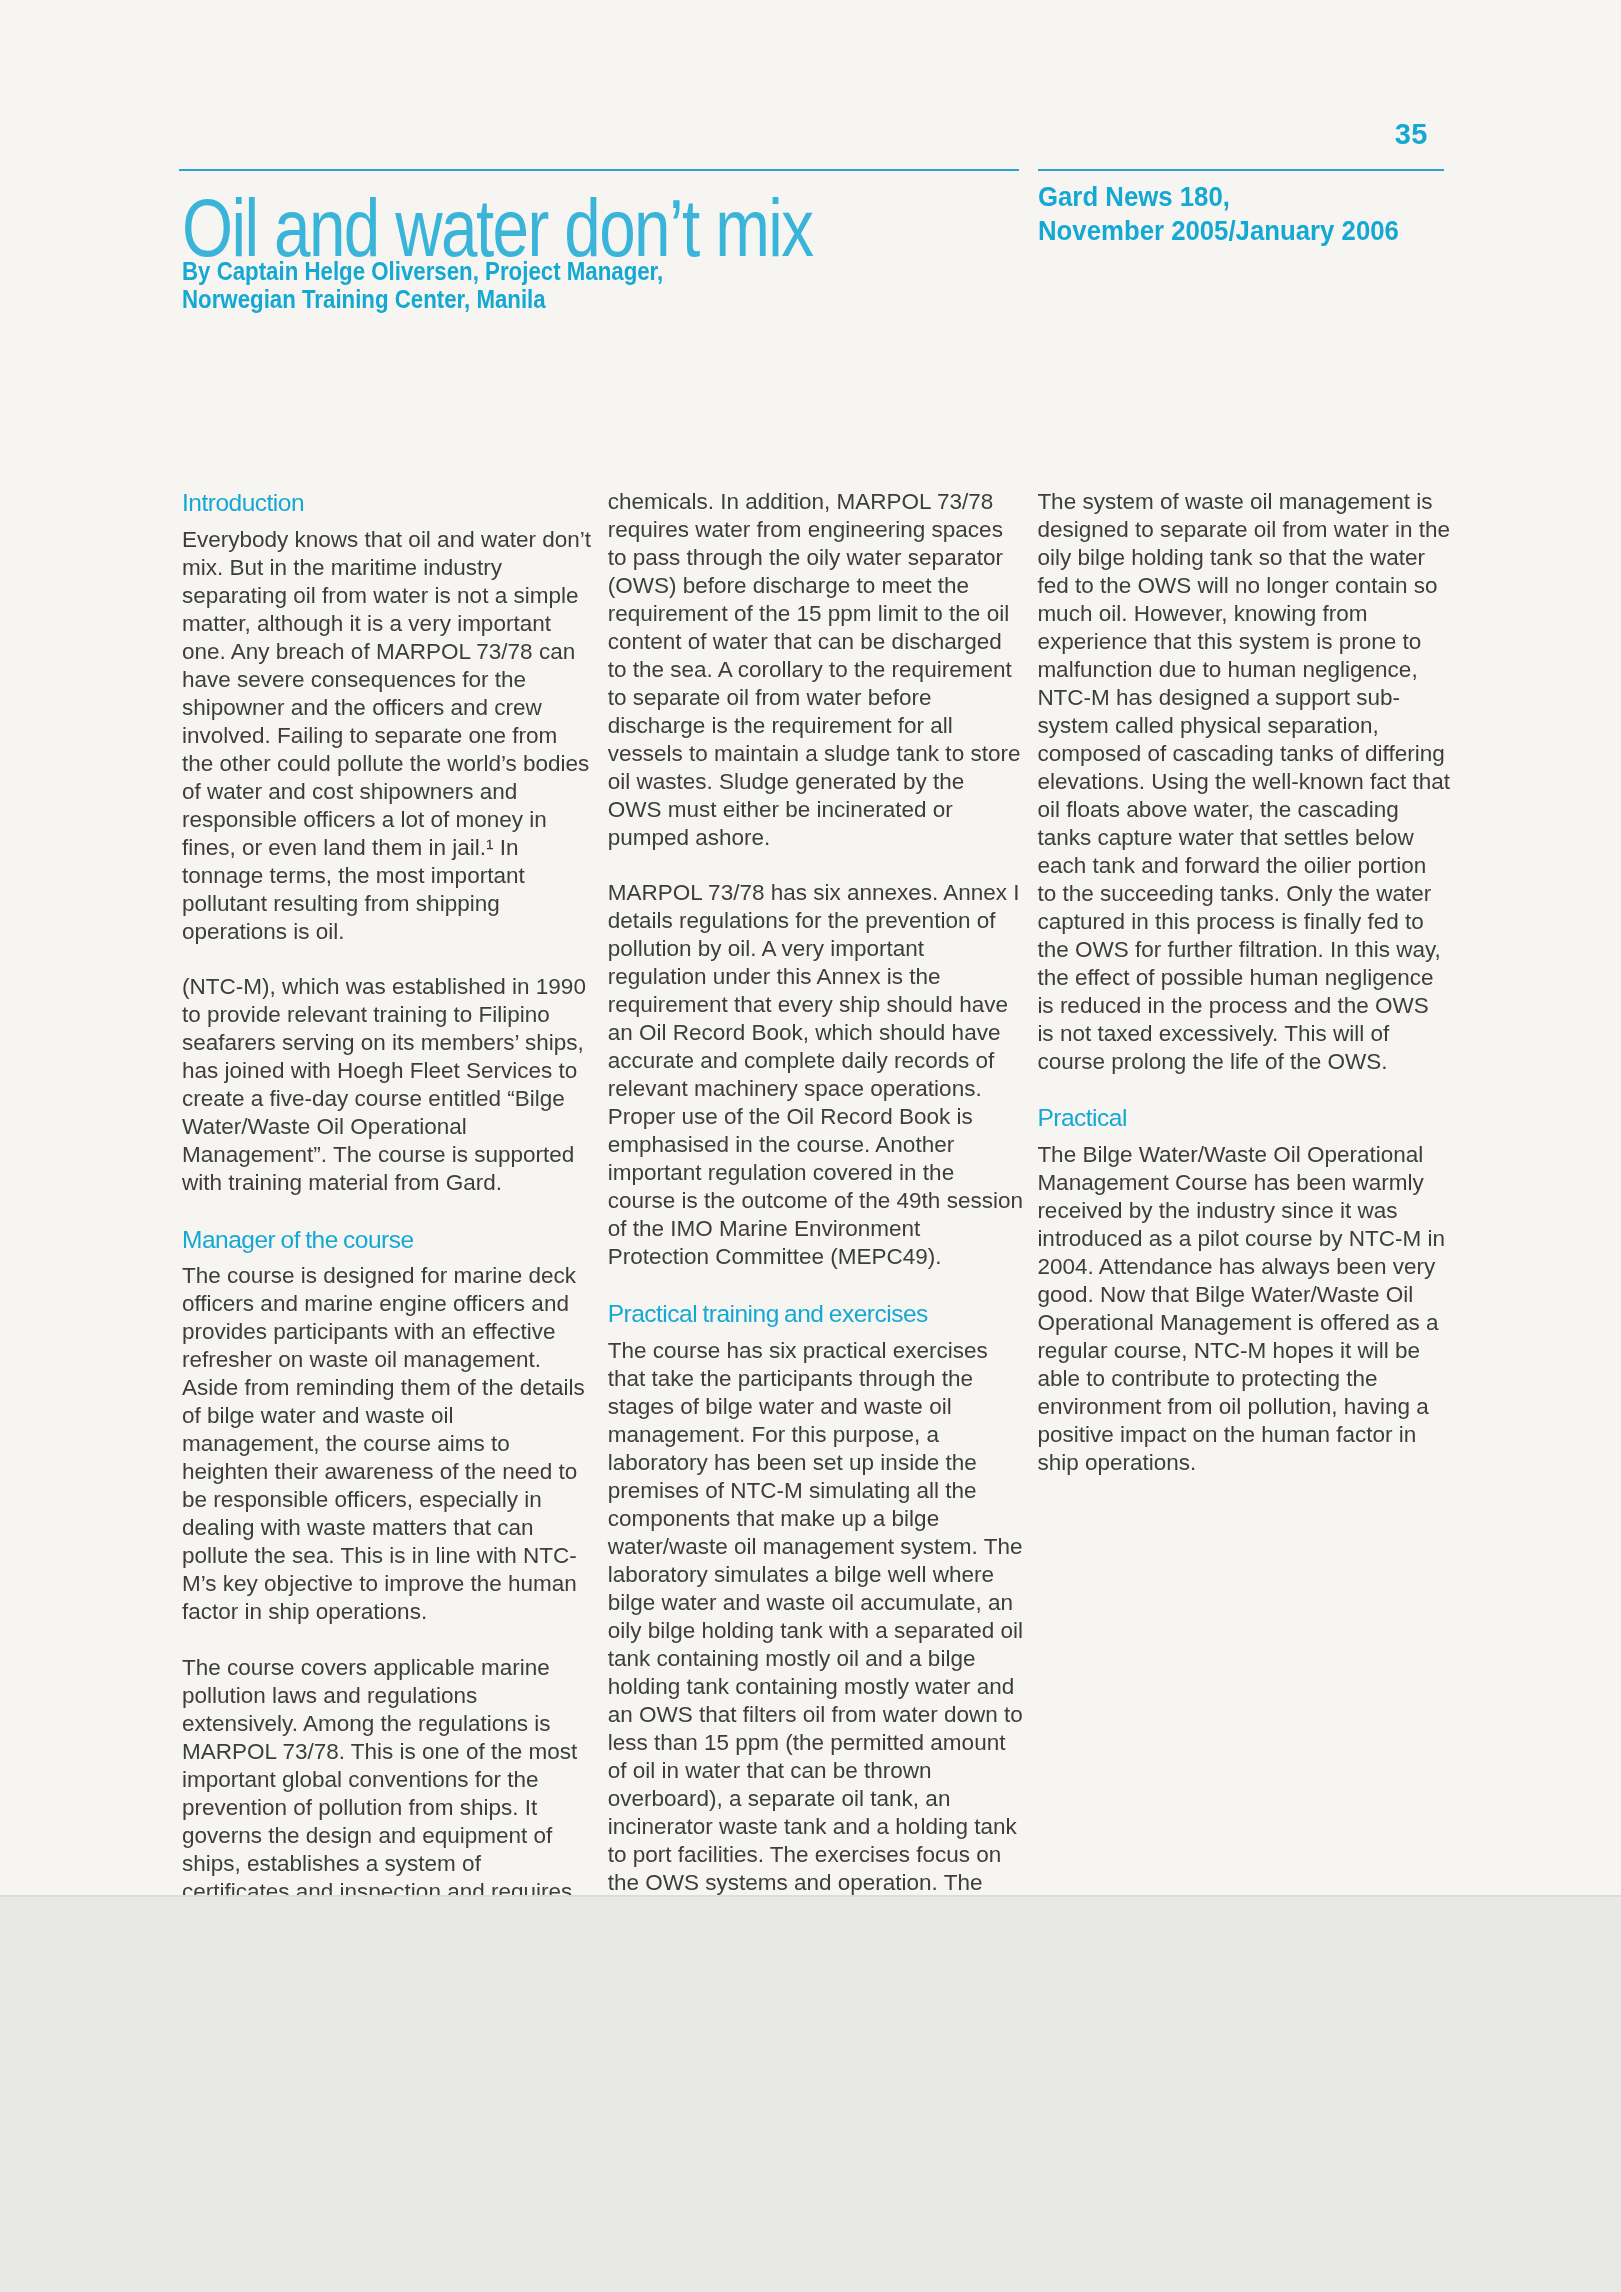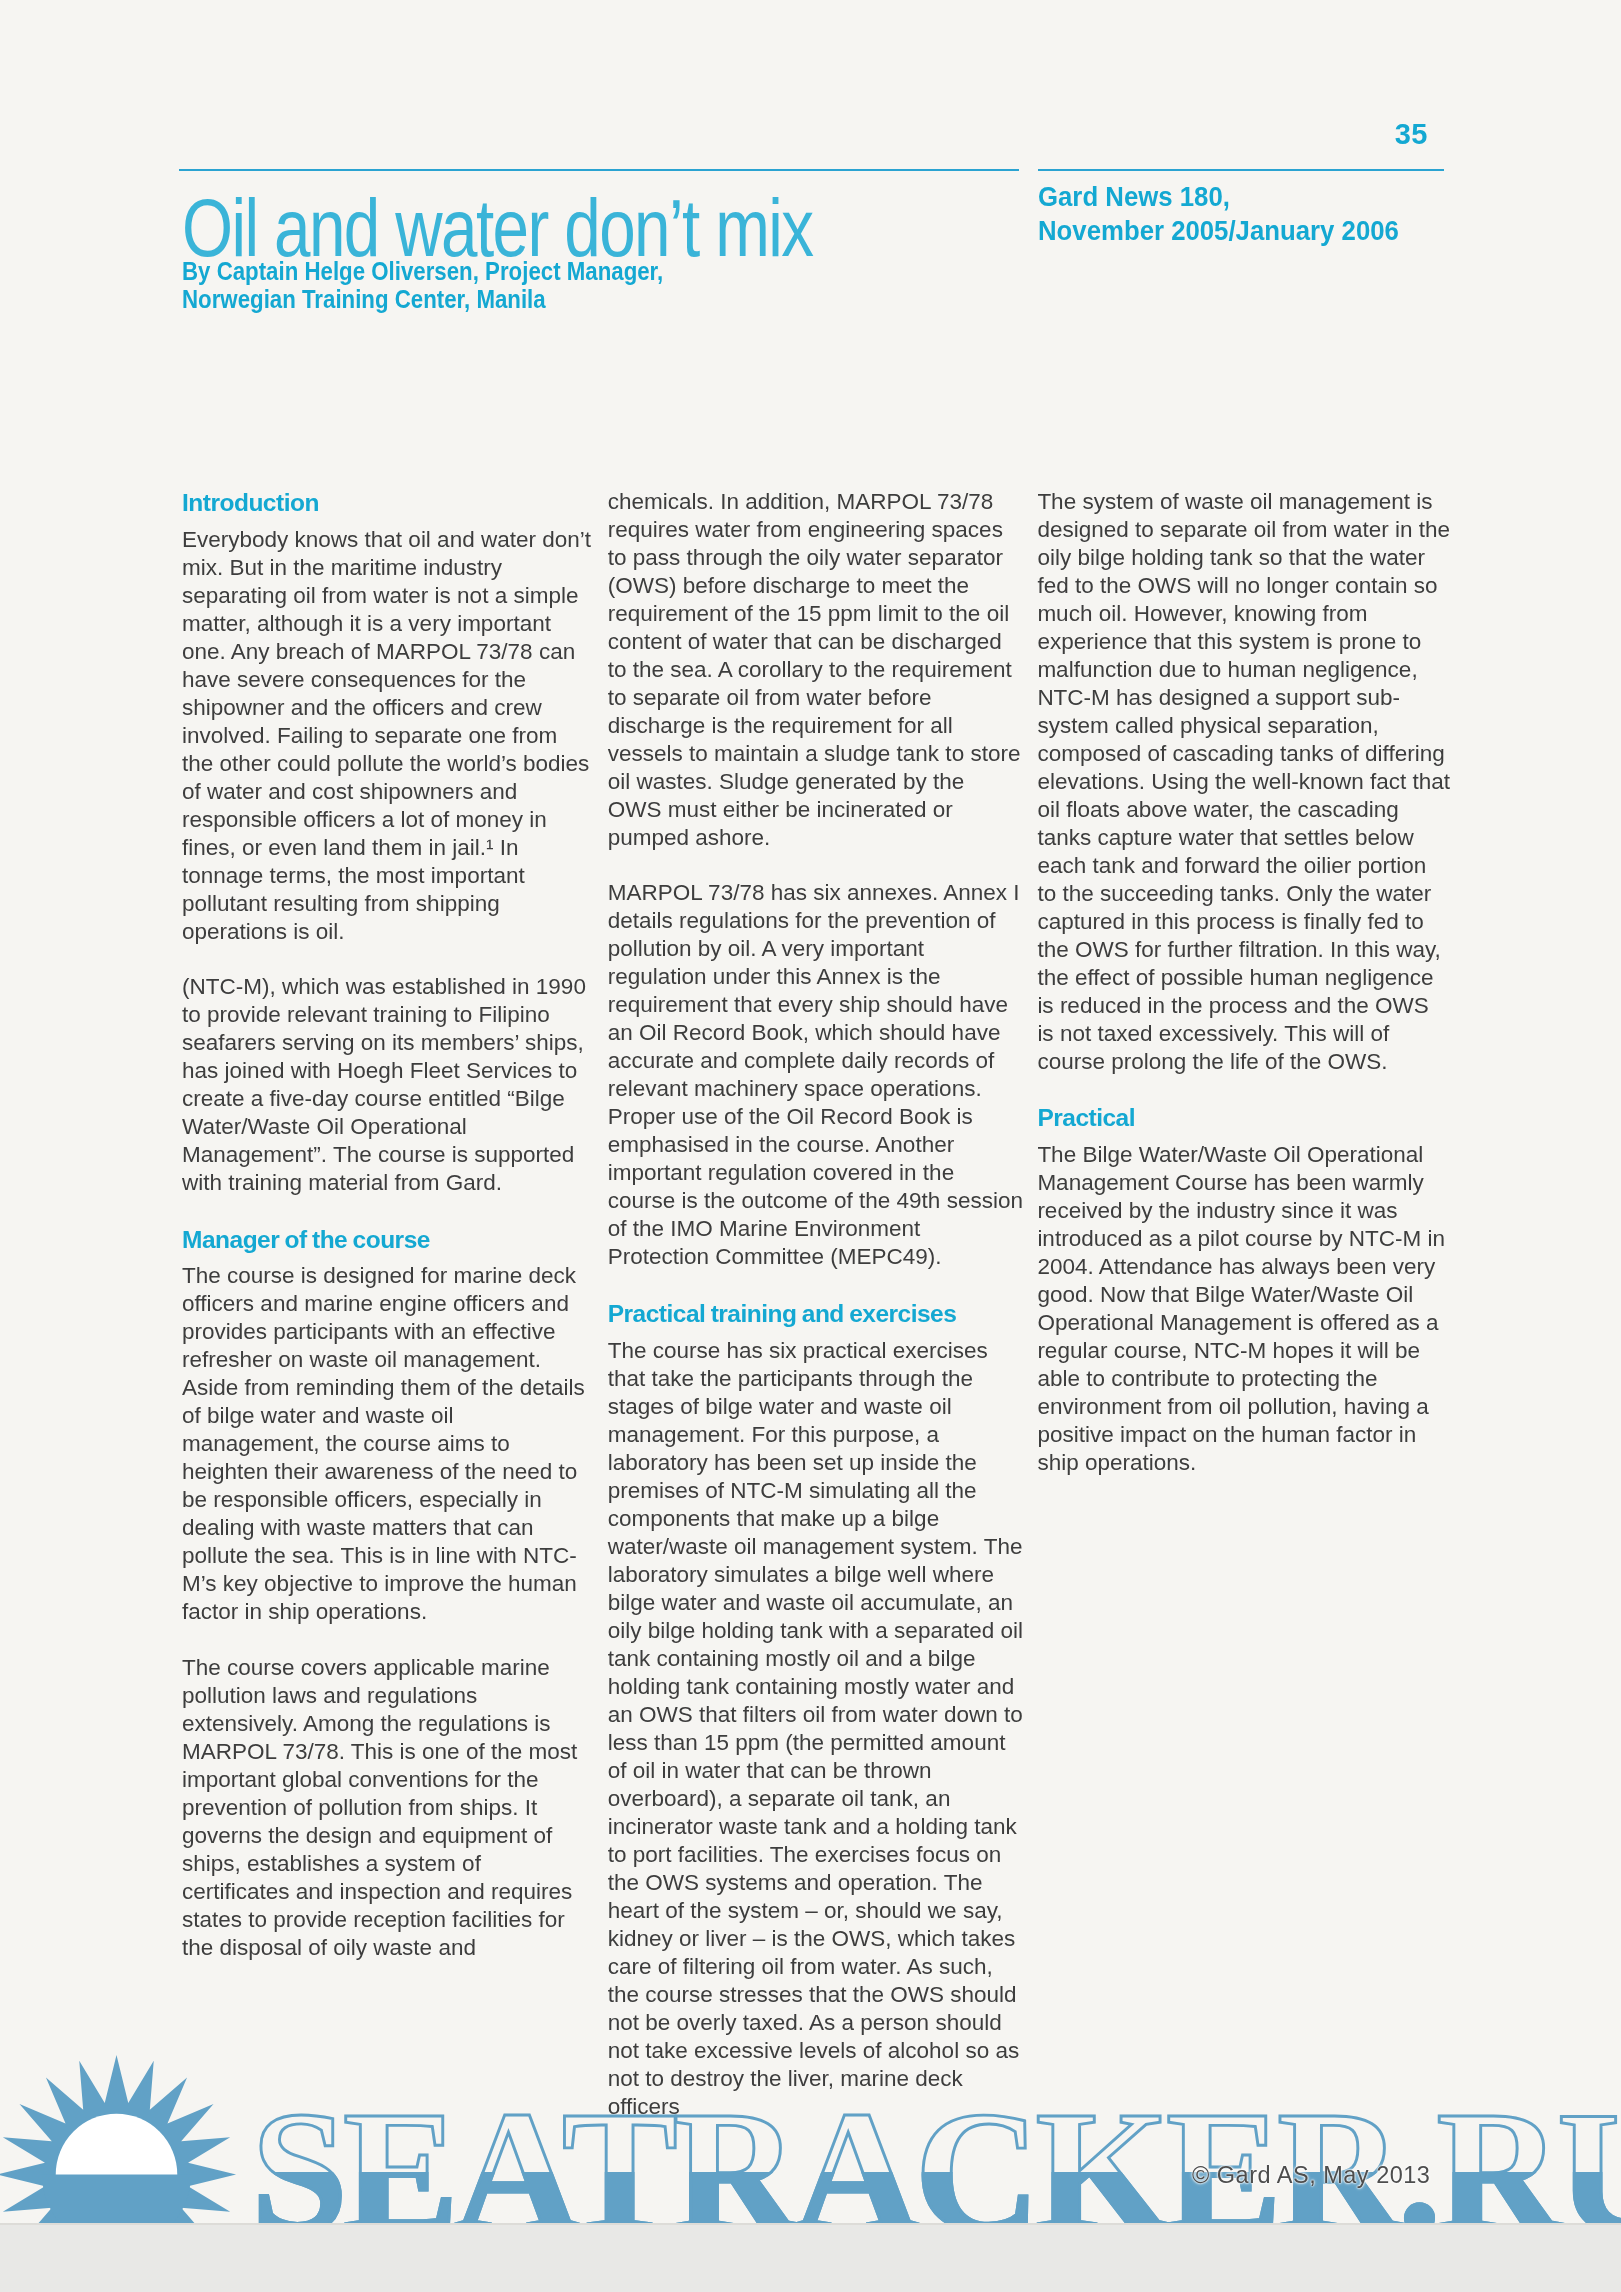--- a/index.html
+++ b/index.html
@@ -1,17 +1,17 @@
 <!DOCTYPE html>
 <html style="--accent: #14a8d2; --title: #3ab4d8; --rule: #2aa3d1; --body_text: #3d3d3d; --watermark_blue: #61a1c6;"><head>
 <meta charset="utf-8">
 <style>
   html,body { margin:0; padding:0; background:#e8e8e6; }
   .page {
-    position:relative; width:1621px; height:2225px; margin:0 auto;
+    position:relative; width:1621px; height:1897px; margin:0 auto;
     background:#f6f5f2; overflow:hidden;
     font-family:"Liberation Sans", sans-serif;
   }
   
   .rule { position:absolute; top:169px; height:2px; background:var(--rule); }
   .rule-left  { left:179px; width:840px; }
   .rule-right { left:1038px; width:406px; }
   .page-number {
     position:absolute; right:193px; top:118px; font-size:29px; font-weight:bold;
     color:var(--accent); letter-spacing:0.5px;
@@ -34,21 +34,21 @@
   }
   
   .article {
     position:absolute; left:182px; top:488px; width:1267px;
     display:grid; grid-template-columns:412px 416px 413px; column-gap:13.7px;
   }
   .para {
     margin:0 0 27.4px 0; font-size:22.5px; line-height:28px; color:var(--body_text);
   }
   .sec-h {
-    margin:27.4px 0 7.8px 0; font-size:24.5px; line-height:30px; font-weight:bold;
+    margin:27.4px 0 7.8px 0; font-size:24.5px; line-height:30px; font-weight:normal;
     color:var(--accent); letter-spacing:-0.5px; word-spacing:-1px;
   }
   .col > :first-child { margin-top:0; }
   
   .wm-sun { position:absolute; left:-5.9px; top:2052px; width:245px; height:245px; }
   .wm-text {
     position:absolute; left:251px; top:2084px; height:176px;
     font-family:"Liberation Serif", serif; font-weight:bold;
     font-size:174px; line-height:176px; letter-spacing:-4.9px; white-space:nowrap;
     color:transparent;

